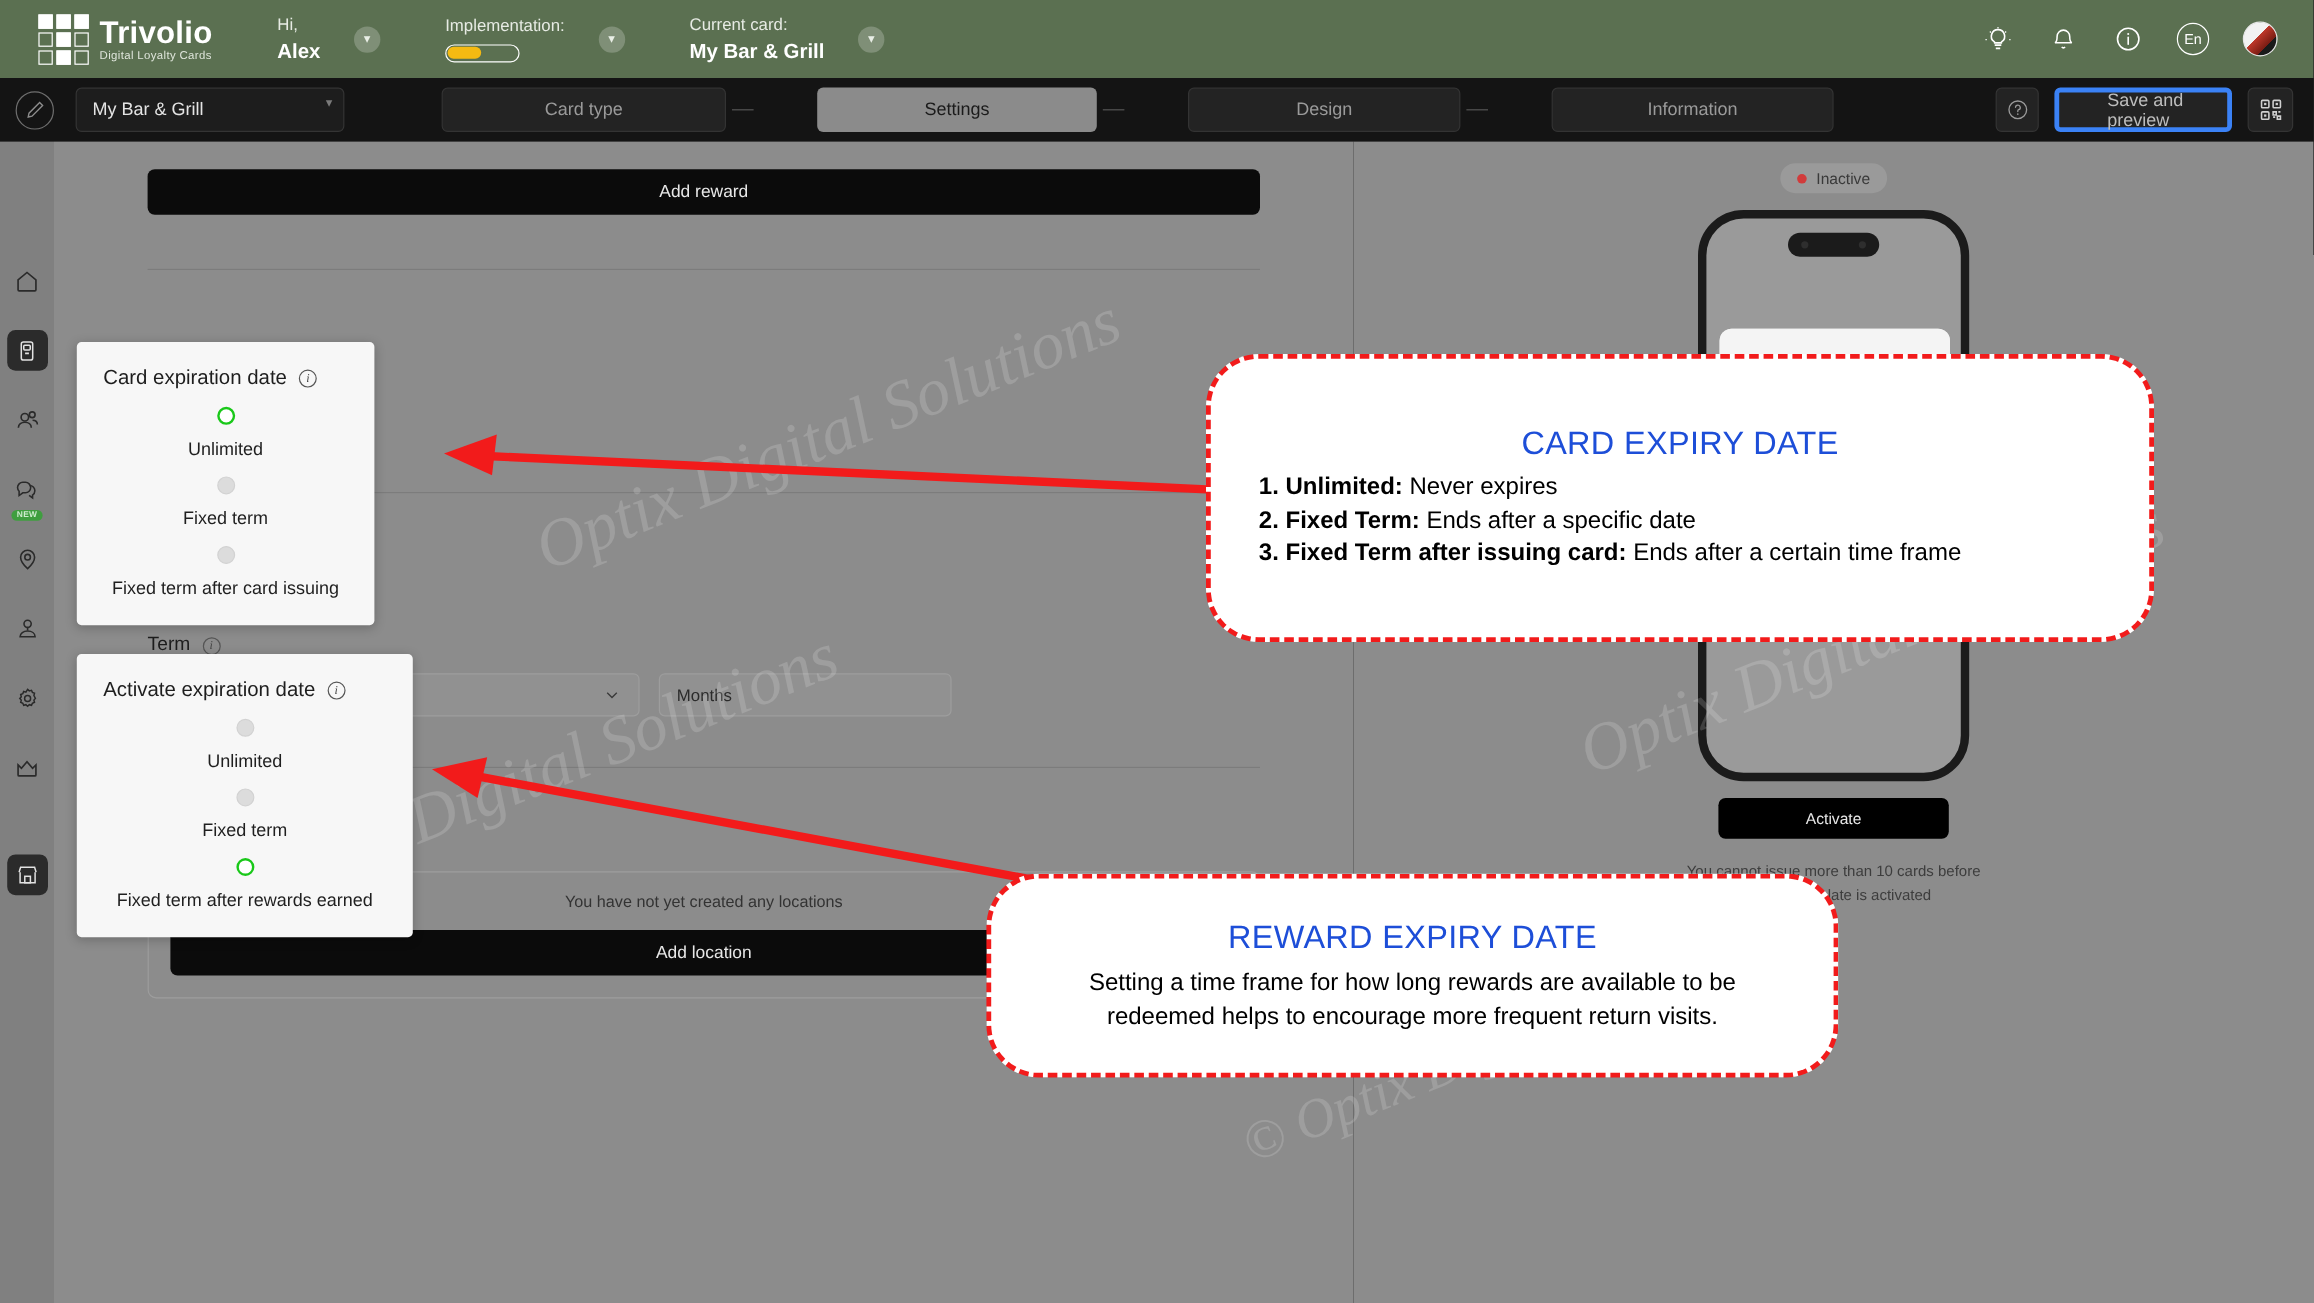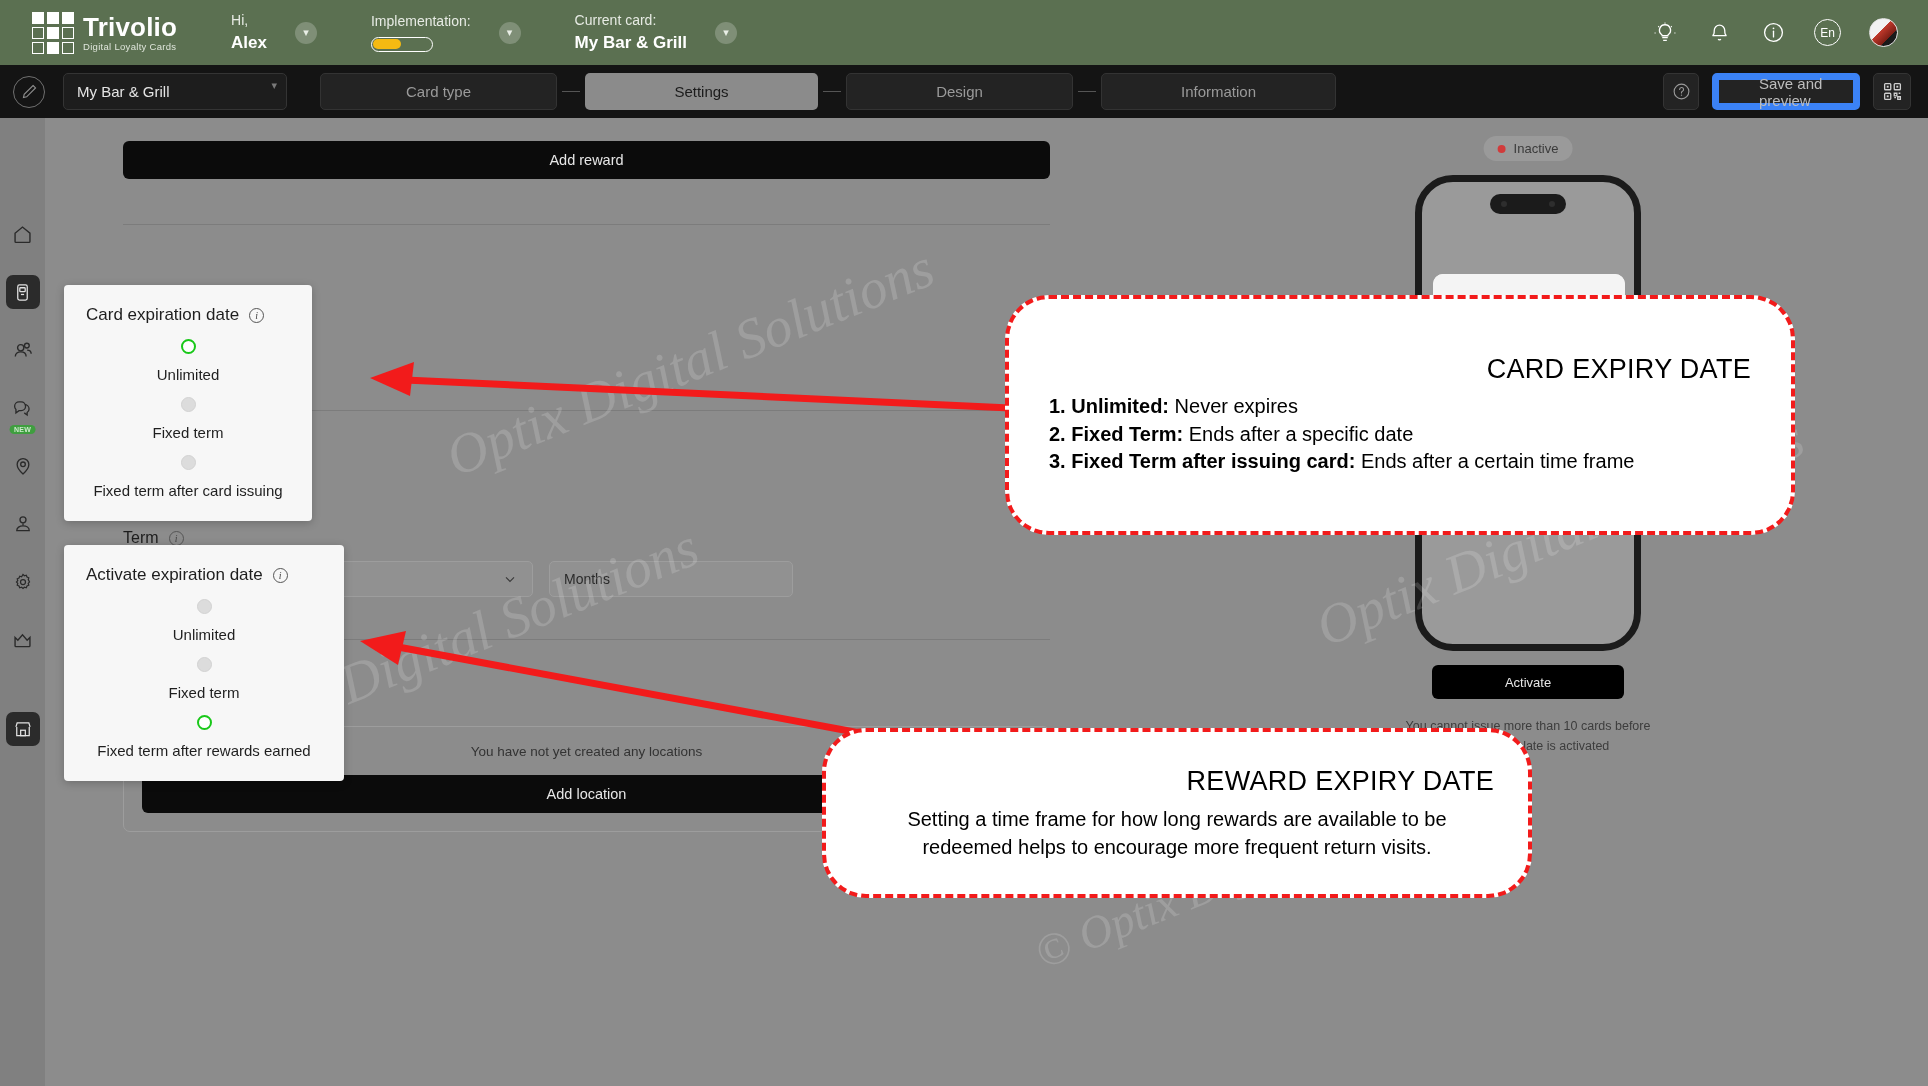--- a/index.html
+++ b/index.html
@@ -71,37 +71,37 @@
     margin-left: 18px; width: 224px; height: 37px; background: #1d1d1d;
     border: 1px solid #343434; border-radius: 5px;
     display: flex; align-items: center; padding: 0 13px; position: relative;
   }
   .card-select-text { font-size: 15px; color: #e4e4e4; }
   .card-select-caret { position: absolute; right: 9px; top: 5px; color: #7a7a7a; font-size: 11px; }
 
   .steps { display: flex; align-items: center; margin-left: 33px; }
   .step {
     height: 37px; border-radius: 5px; display: flex; align-items: center; justify-content: center;
-    font-size: 15px; padding: 0 26px;
+    font-size: 15px; padding: 0 26px; margin-left: 48px;
   }
   .step.inactive { background: #232323; border: 1px solid #333; color: #9a9a9a; }
   .step.active { background: #8b8b8b; color: #1b1b1b; }
   .step-sep { width: 18px; height: 1px; background: #555; margin: 0 5px; }
   .w-card  { width: 237px; }
   .w-set   { width: 233px; }
   .w-des   { width: 227px; }
   .w-info  { width: 235px; }
 
   .subbar-right { margin-left: auto; display: flex; align-items: center; gap: 13px; margin-right: 17px; }
   .help-btn {
     width: 36px; height: 37px; background: #232323; border: 1px solid #343434; border-radius: 5px;
     display: flex; align-items: center; justify-content: center; color: #9a9a9a; font-size: 16px;
   }
   .save-btn {
-    width: 148px; height: 37px; background: #232323; border: 7px solid #3b82f6; border-radius: 5px;
+    width: 148px; height: 37px; background: #232323; border: 4px solid #3b82f6; border-radius: 5px;
     display: flex; align-items: center; justify-content: center; color: #bdbdbd; font-size: 15px; padding-left: 40px;
   }
   .qr-btn {
     width: 38px; height: 37px; background: #232323; border: 1px solid #343434; border-radius: 5px;
     display: flex; align-items: center; justify-content: center; color: #cfcfcf;
   }
 
   
   .rail {
     position: absolute; left: 0; top: 118px; width: 45px; height: 968px;
@@ -240,21 +240,21 @@
 
   
   .callout {
     position: absolute; background: #fff; border: 4px dashed #f21b1b;
     border-radius: 44px; z-index: 60;
     display: flex; flex-direction: column; justify-content: center;
   }
   #callout-card { left: 1005px; top: 295px; width: 790px; height: 240px; padding: 16px 40px; }
   #callout-reward { left: 822px; top: 728px; width: 710px; height: 170px; padding: 12px 34px; }
   .callout-title {
-    text-align: right; font-size: 27px; color: #000000; letter-spacing: .3px; margin-bottom: 8px;
+    text-align: center; font-size: 27px; color: #1d4ed8; letter-spacing: .3px; margin-bottom: 8px;
   }
   .callout-line { font-size: 20px; color: #000; line-height: 1.38; }
   .callout-line b { font-weight: bold; }
   .callout-body { font-size: 20px; color: #000; line-height: 1.4; text-align: center; }
 
   .arrow { position: absolute; z-index: 55; }
   svg.arrow { overflow: visible; }
 </style>
 </head>
 <body>

